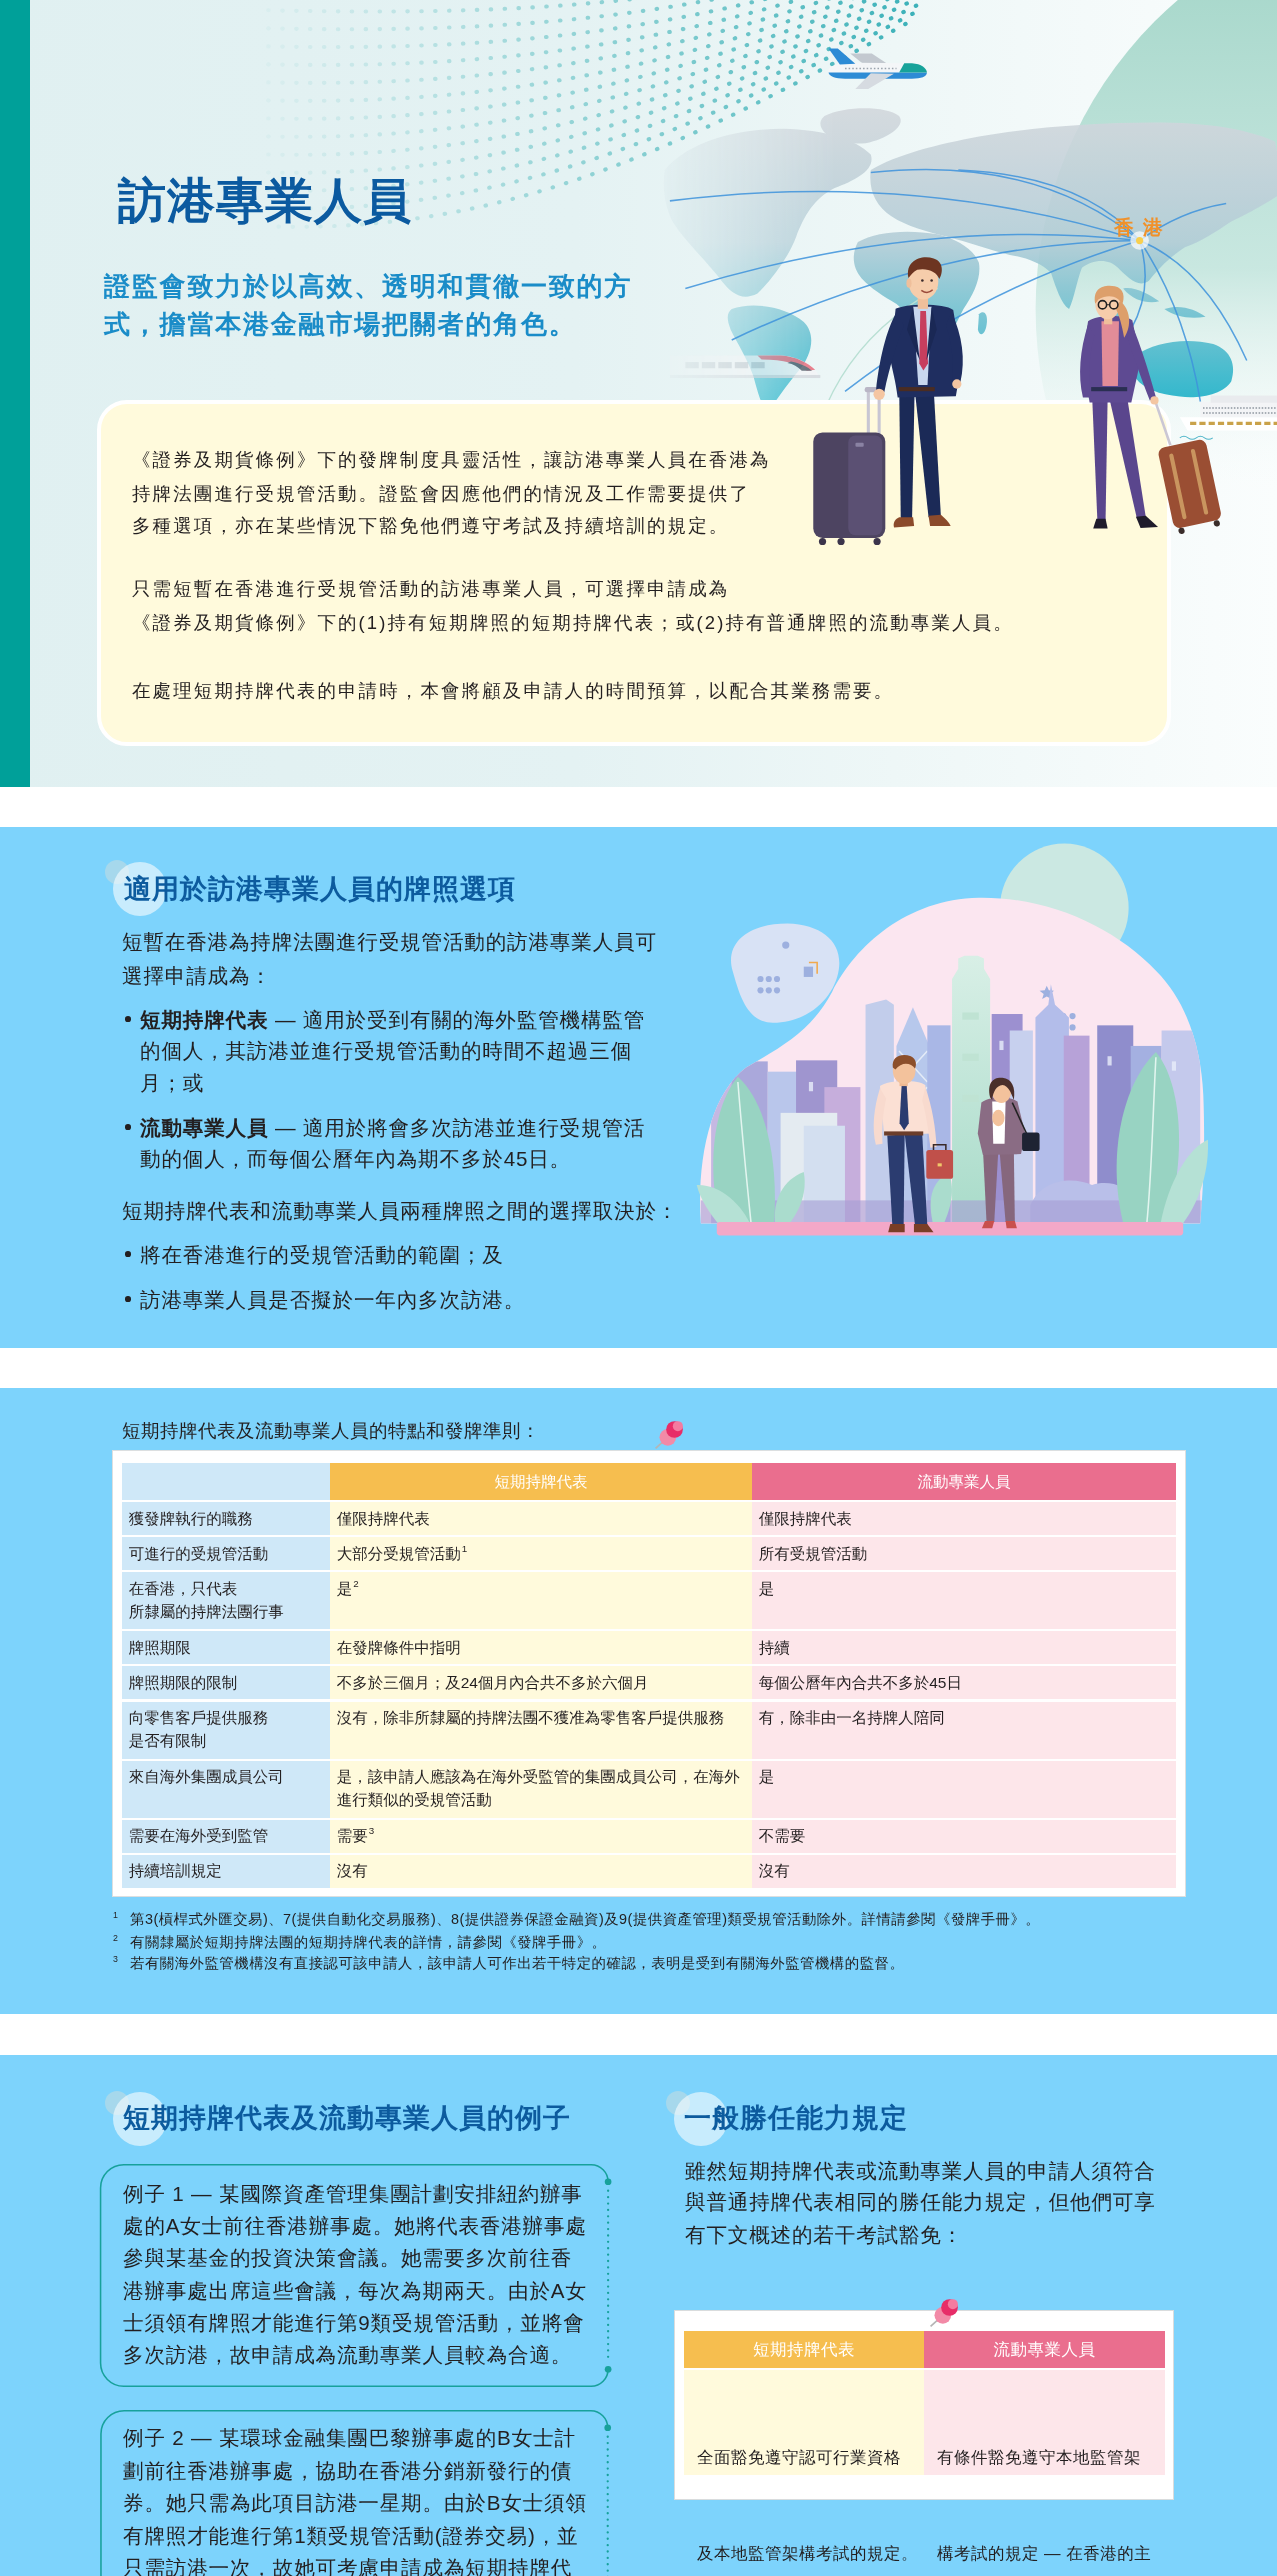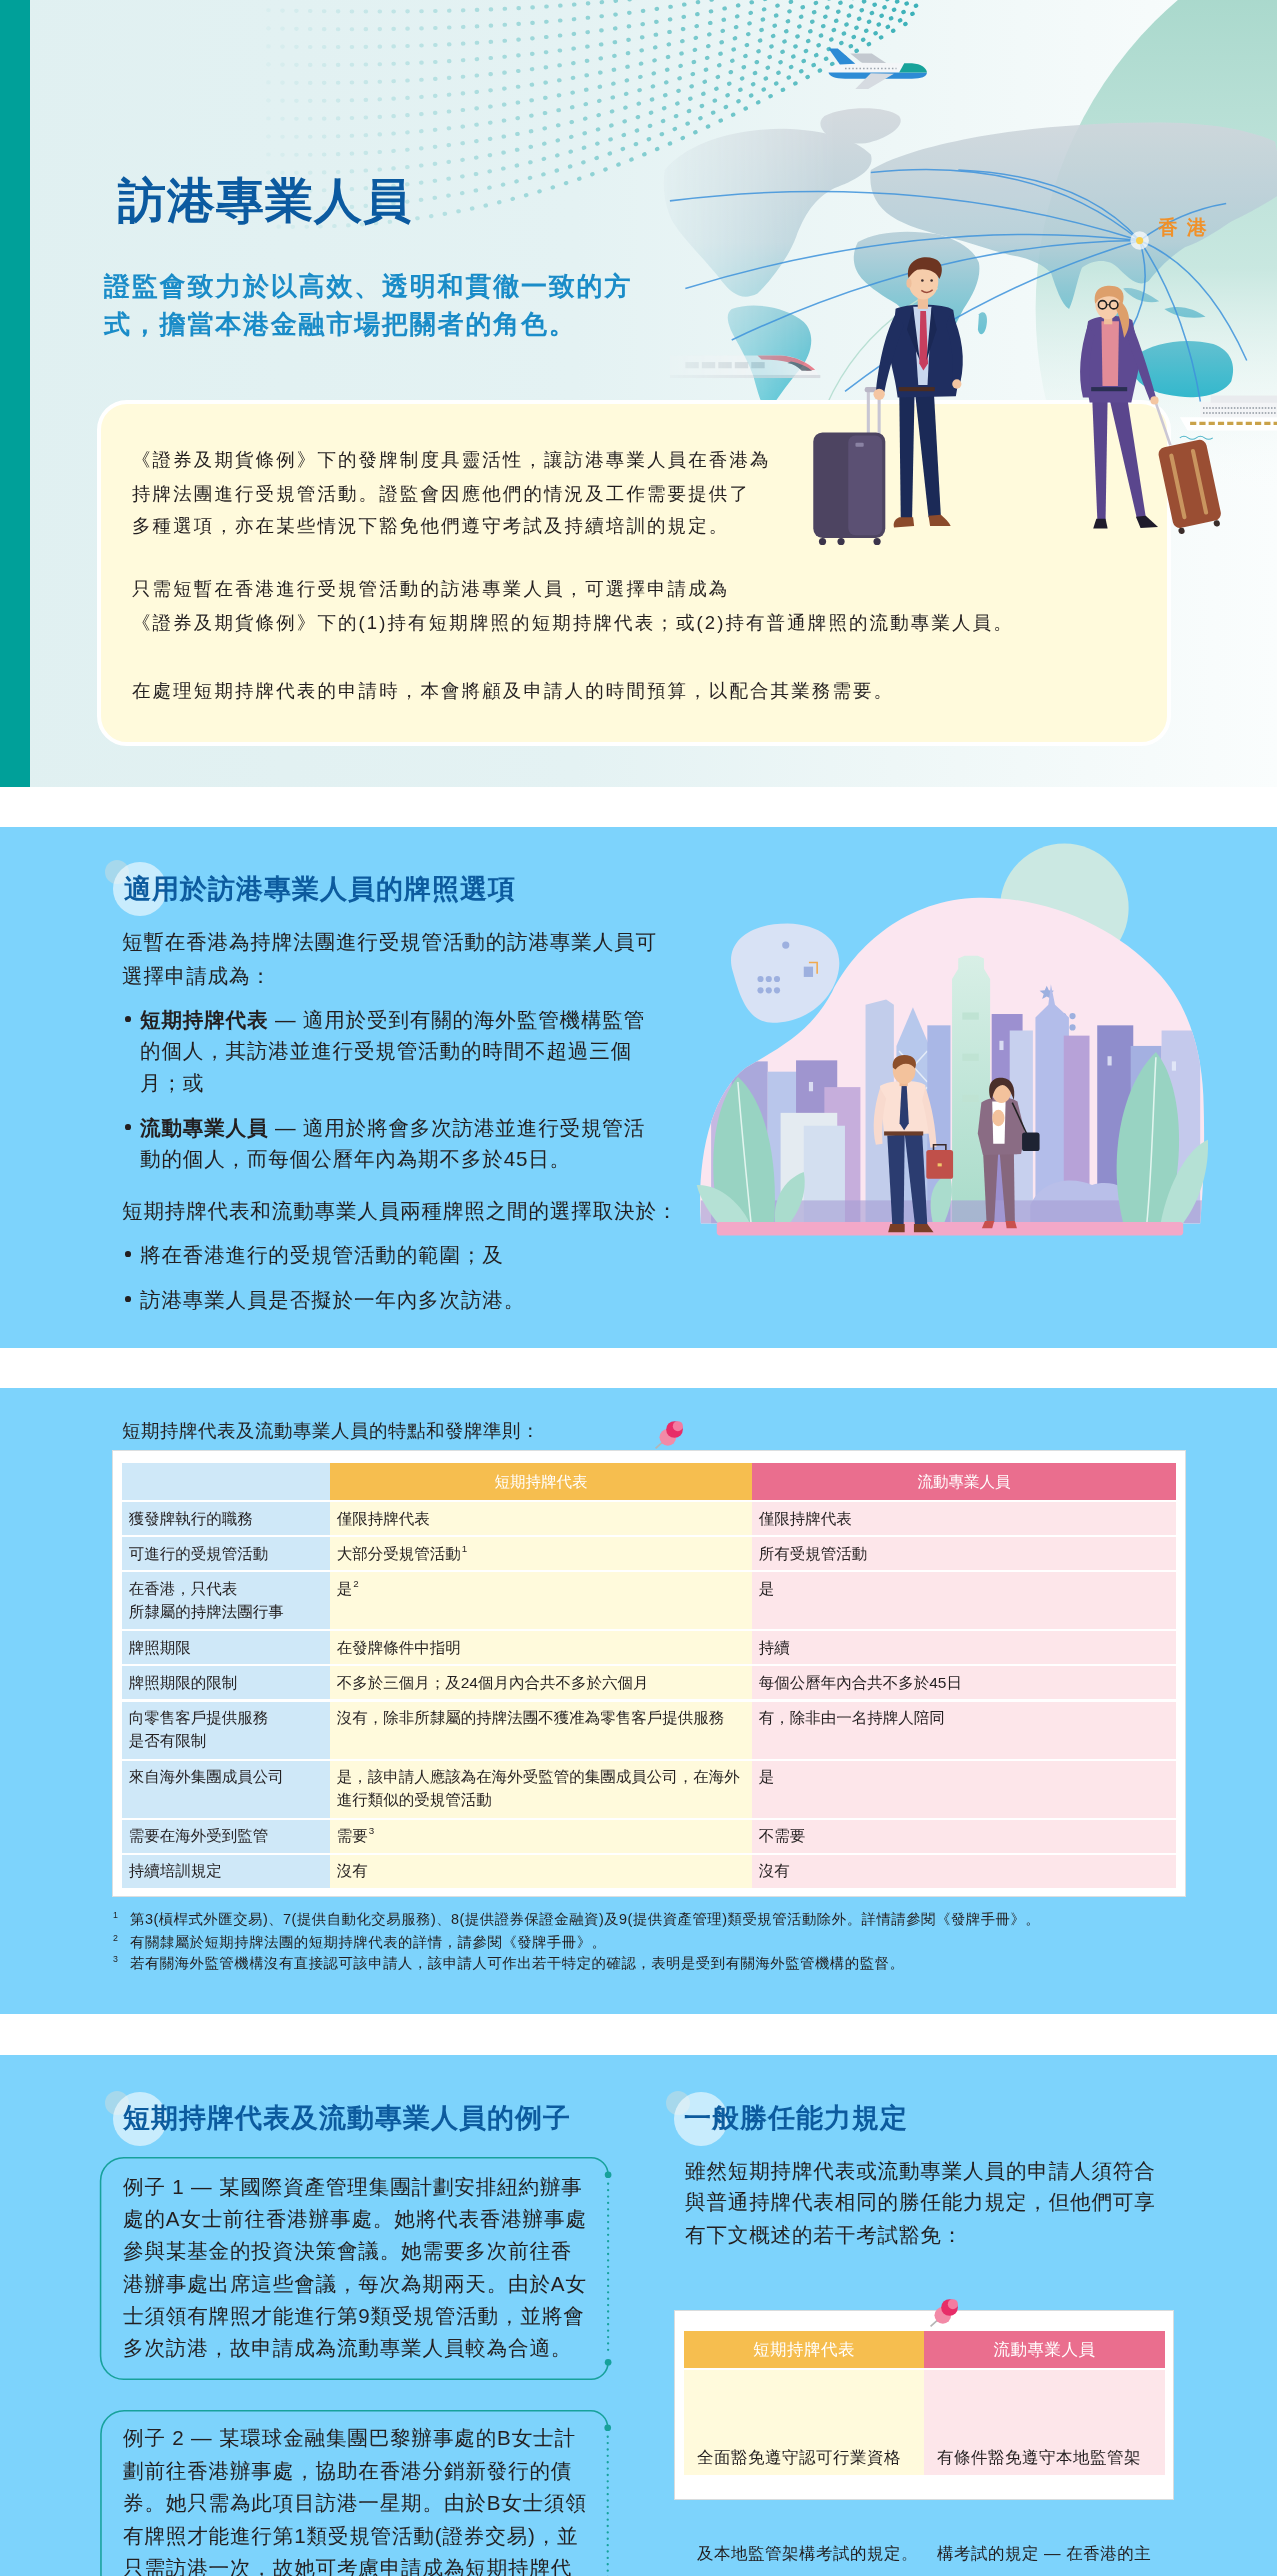--- a/index.html
+++ b/index.html
@@ -16,21 +16,21 @@
 .dbg{position:absolute;width:54px;height:54px;border-radius:50%;background:rgba(247,252,254,0.62);z-index:1;}
 .bold{font-weight:bold;}
 .bullet{position:absolute;width:5.7px;height:5.7px;border-radius:50%;background:#231f20;}
 .sup{font-size:9.8px;position:relative;top:-7.2px;letter-spacing:0;margin-left:1px;}
 .fn{position:absolute;white-space:pre;font-size:14.4px;letter-spacing:0.5px;line-height:21.6px;height:21.6px;}
 .fnm{position:absolute;font-size:8.8px;line-height:10.3px;}
 
 .title{position:absolute;left:118px;top:172px;font-size:48px;font-weight:bold;letter-spacing:1px;line-height:57px;color:#0b5aa0;white-space:pre;z-index:2;}
 .subtitle{position:absolute;left:104px;font-size:26px;font-weight:bold;letter-spacing:1.8px;line-height:31px;color:#1a8cc8;white-space:pre;z-index:2;}
 .introbox{position:absolute;left:97px;top:400px;width:1074px;height:346px;border:4.1px solid #ffffff;border-radius:30px;background:#fffadc;z-index:2;}
-.maplabel{position:absolute;left:1114px;top:214px;font-size:19.6px;font-weight:bold;letter-spacing:9.3px;line-height:26px;color:#f0912a;white-space:pre;z-index:2;margin-left:44px;}
+.maplabel{position:absolute;left:1114px;top:214px;font-size:19.6px;font-weight:bold;letter-spacing:9.3px;line-height:26px;color:#f0912a;white-space:pre;z-index:2;}
 
 .tblbox{position:absolute;left:112px;top:62px;width:1074px;height:447px;border:1.5px solid #dcdfe0;background:#ffffff;}
 .tbl{position:absolute;left:122px;top:75px;width:1054px;display:grid;grid-template-columns:208px 422px 424px;grid-template-rows:37px 33px 33px 57px 33px 33px 57px 57px 33px 33px;row-gap:2.1px;}
 .cell{padding:4.6px 6.7px 0 6.7px;font-size:15.5px;line-height:23px;white-space:pre;}
 .cell div{height:23px;}
 .cl{background:#cfe8f8;}
 .ct{background:#fffadc;}
 .cr{background:#fde6ea;}
 .ch{display:flex;align-items:center;justify-content:center;padding:0;color:#ffffff;}
 .hot{background:#f6be4f;}
@@ -430,21 +430,21 @@
   <div class="fn" style="left:130px;top:544px">有關隸屬於短期持牌法團的短期持牌代表的詳情，請參閱《發牌手冊》。</div>
   <div class="fnm" style="left:113px;top:566px">3</div>
   <div class="fn" style="left:130px;top:565px">若有關海外監管機構沒有直接認可該申請人，該申請人可作出若干特定的確認，表明是受到有關海外監管機構的監督。</div>
 </section>
 
 <section class="sec band" style="top:2055px;height:634px;">
   <div class="dsm" style="left:105px;top:36px"></div>
   <div class="dbg" style="left:113px;top:37px"></div>
   <h2 class="hd" style="left:123px;top:45px;margin:0">短期持牌代表及流動專業人員的例子</h2>
 
-  <div class="exbox" style="top:102px;height:179px">
+  <div class="exbox" style="top:109px;height:179px">
     <svg width="513" height="223" viewBox="0 0 995 433">
       <path d="M988 34.5 A33 33 0 0 0 955 1.5 H47.5 A45 45 0 0 0 2.5 46.5 V386.5 A45 45 0 0 0 47.5 431.5 H955 A33 33 0 0 0 988 398.5" fill="none" stroke="#17a19b" stroke-width="3"></path>
       <line x1="988" y1="52" x2="988" y2="384" stroke="#17a19b" stroke-width="4.5" stroke-linecap="round" stroke-dasharray="0 12.4"></line>
       <circle cx="988" cy="34.5" r="6.5" fill="#17a19b"></circle>
         <circle cx="988" cy="398.5" r="6.5" fill="#17a19b"></circle>
     </svg>
     <div class="ln t40" style="top:14.4px">例子 1 — 某國際資產管理集團計劃安排紐約辦事</div>
     <div class="ln t40" style="top:78px">參與某基金的投資決策會議。她需要多次前往香</div>
     <div class="ln t40" style="top:46px">處的A女士前往香港辦事處。她將代表香港辦事處</div>
     <div class="ln t40" style="top:111px">港辦事處出席這些會議，每次為期兩天。由於A女</div>

